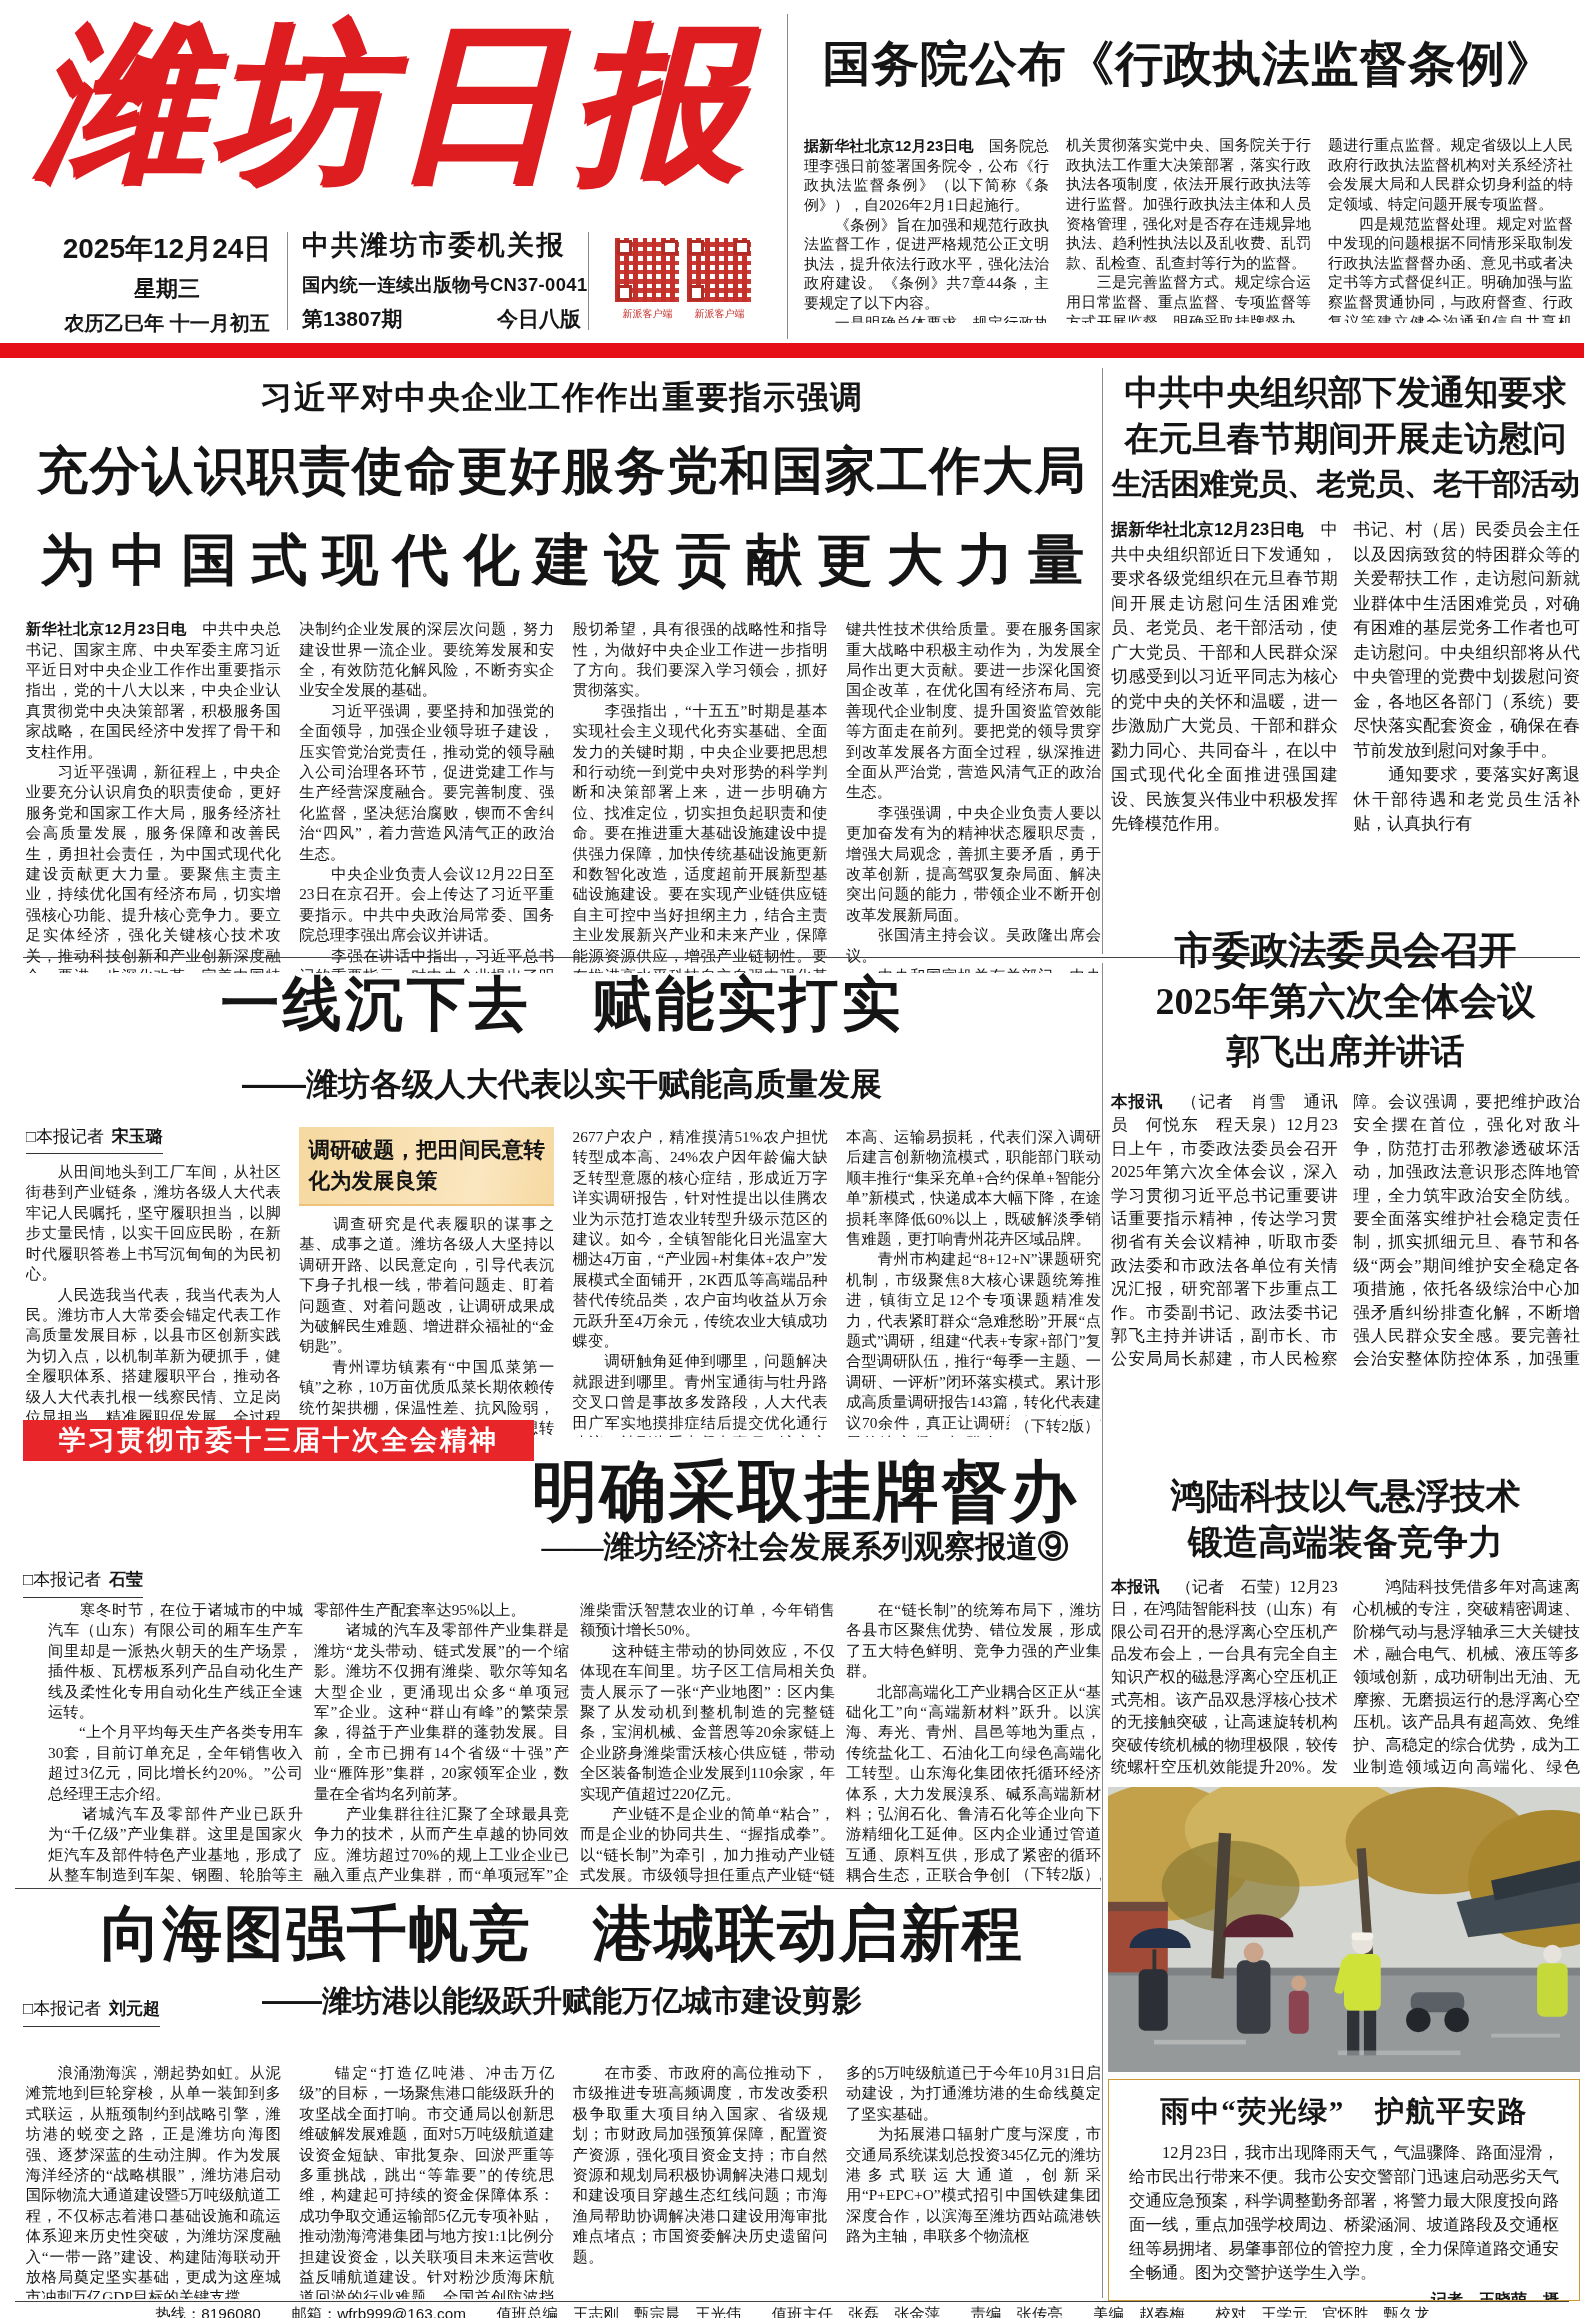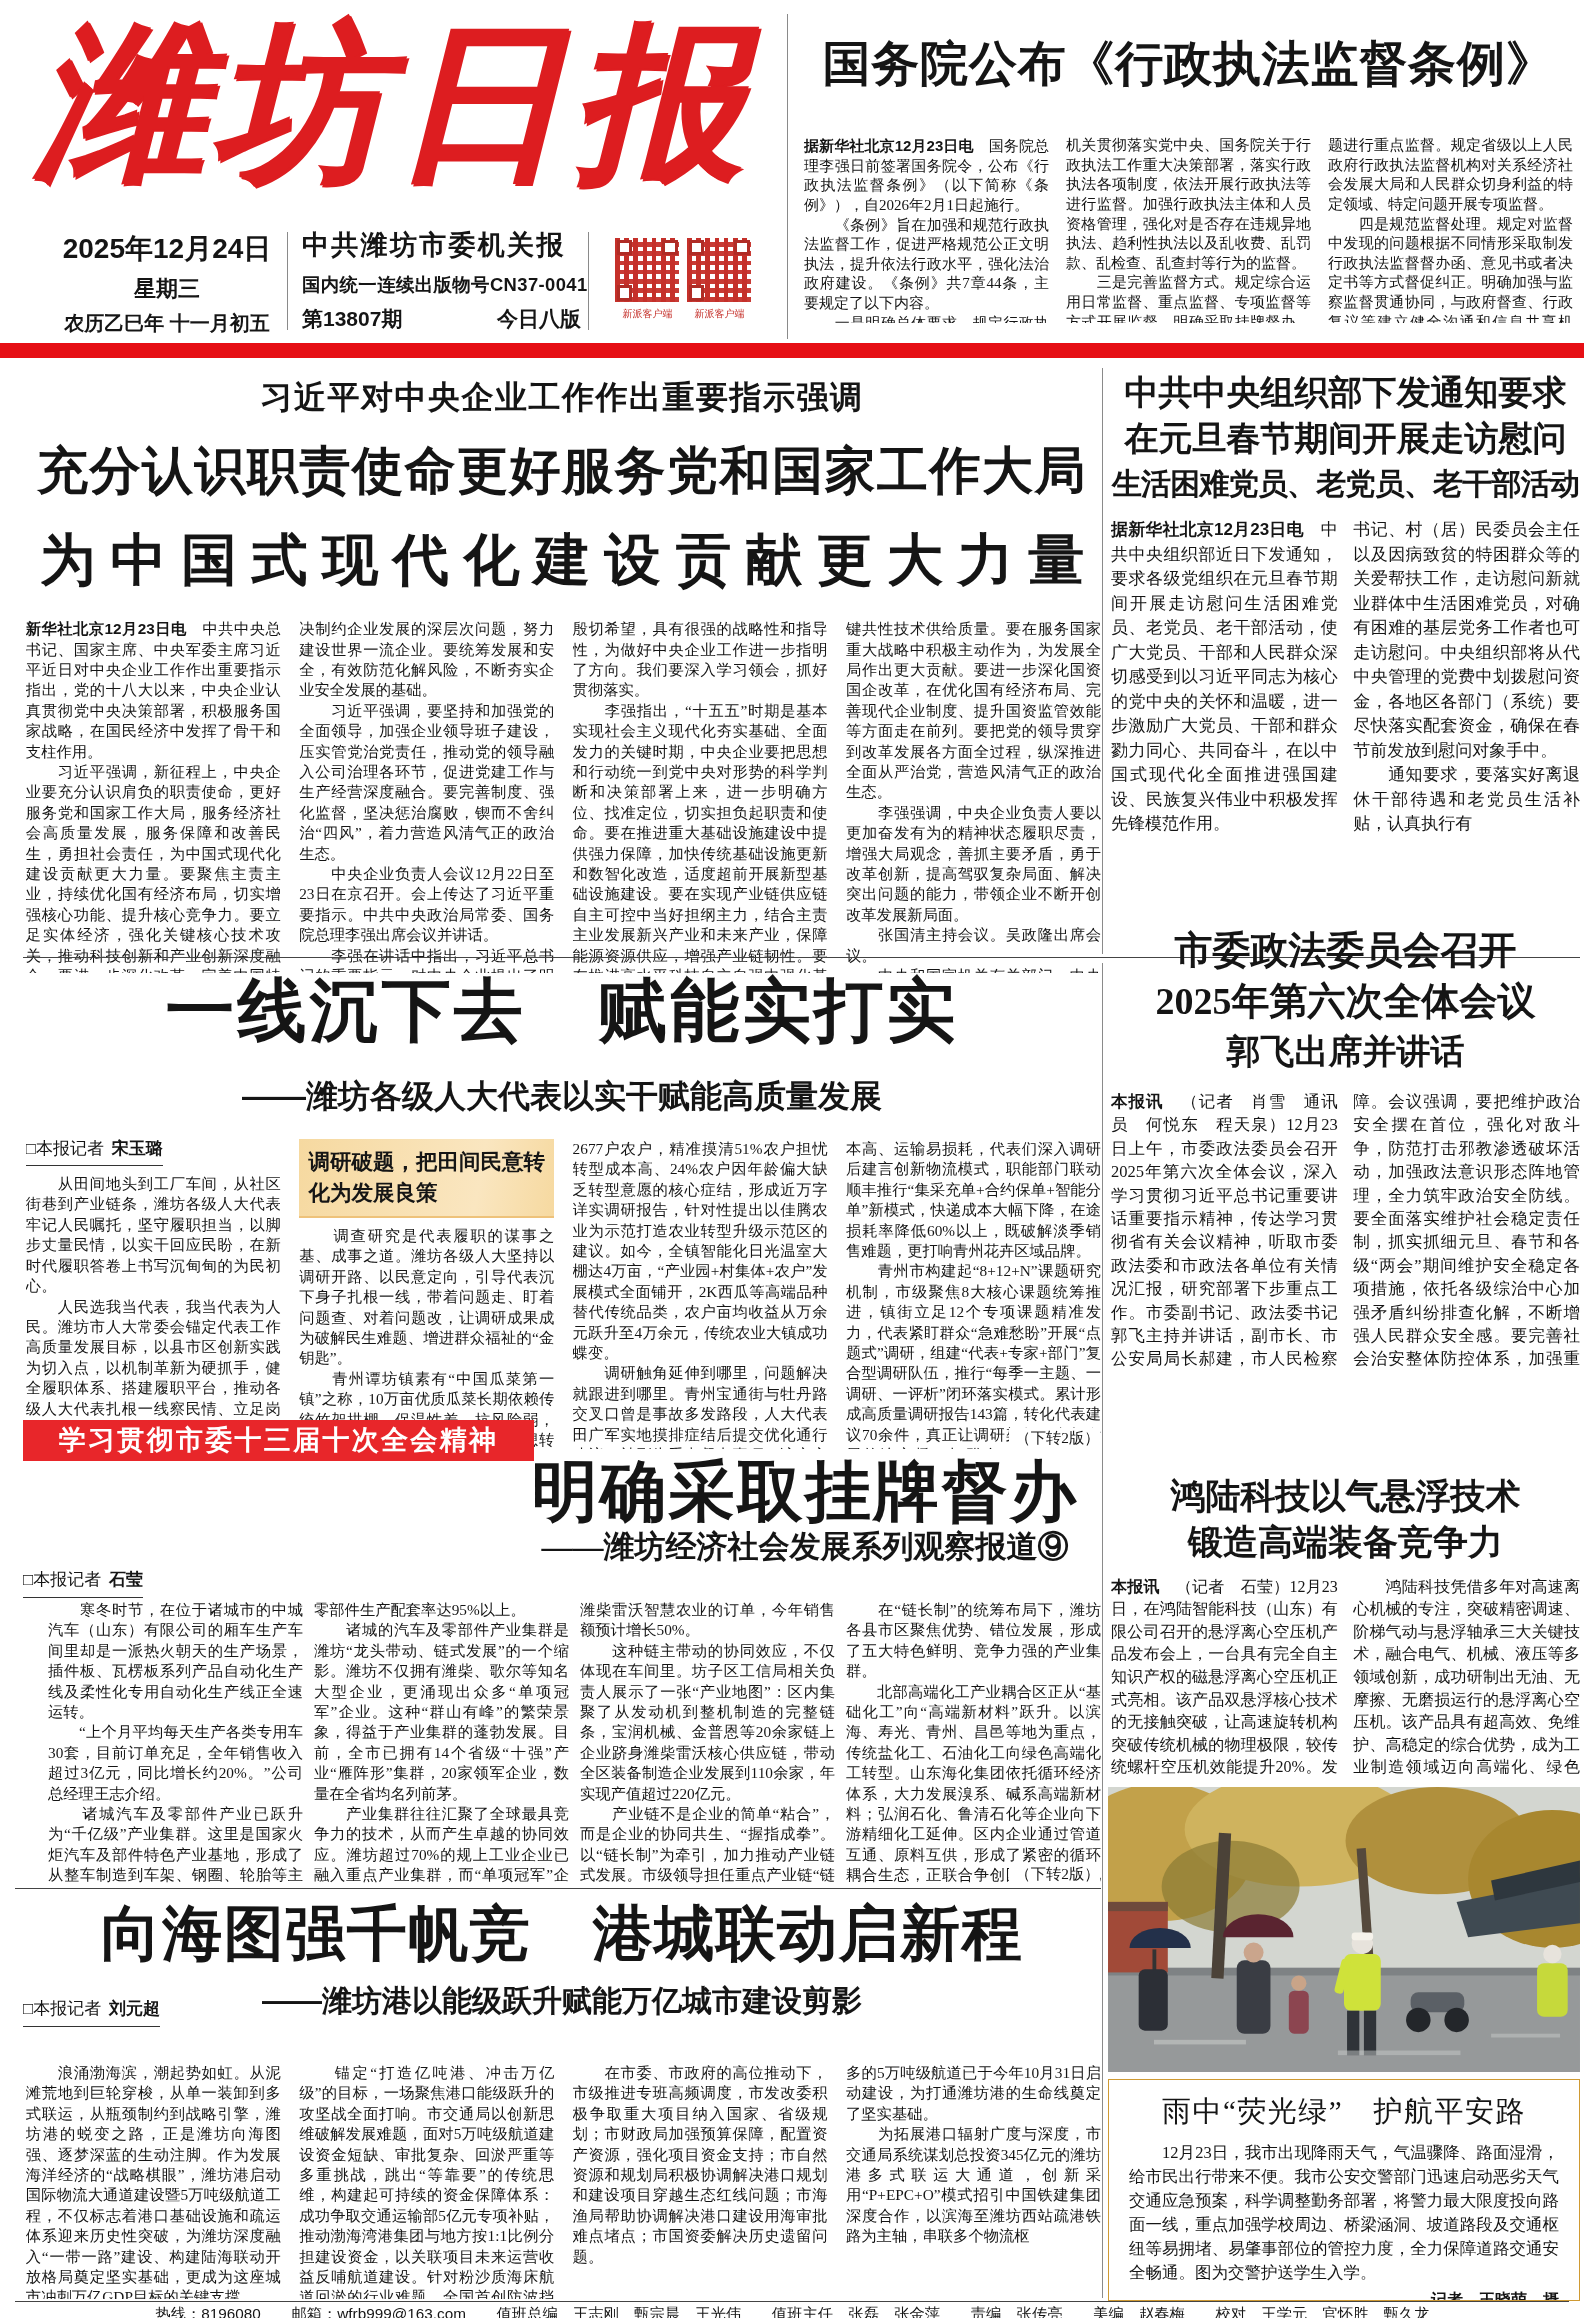--- a/index.html
+++ b/index.html
@@ -69,21 +69,21 @@
 
   
   .orgn { left:1111px; top:370px; width:469px; height:583px; }
   .orgn .h1,.orgn .h2 { font-size:34px; line-height:46px; }
   .orgn .h3 { font-size:30px; line-height:44px; letter-spacing:-0.8px; }
   .orgn .cols { margin-top:12.3px; gap:15.3px; }
   .orgn .col { width:227px; height:420px; }
 
   
   .renda { left:23px; top:963px; width:1078px; height:451px; }
-  .renda .hd { font-size:69px; letter-spacing:3.1px; padding-top:1.5px;font-family:Liberation Mono, monospace; }
+  .renda .hd { font-size:59px; letter-spacing:3.1px; padding-top:1.5px;font-family:Liberation Mono, monospace; }
   .renda .sub { font-size:32px; margin-top:18.4px; }
   .renda .cols { margin-top:20px; gap:18.4px; }
   .renda .col { width:255px; height:310px; }
   .subhead { background:linear-gradient(100deg,#f6d9a0 0%,#fae6c0 70%,#f6d9a0 100%);
     font-family:"Liberation Sans","DejaVu Sans",sans-serif; font-weight:bold;
     font-size:21.5px; line-height:31px; padding:7.7px 9.2px; margin-bottom:7.7px;
     border-bottom:2.3px solid #eec27a; white-space:normal; }
 
   
   .zf { left:1111px; top:925px; width:469px; height:500px; }
@@ -108,21 +108,21 @@
   
   .hl { left:1111px; top:1473px; width:469px; height:310px; }
   .hl .h1,.hl .h2 { font-size:35px; line-height:46px; }
   .hl .cols { margin-top:10.7px; gap:15.3px; }
   .hl .col { width:227px; height:201px; font-size:16px; line-height:22.6px; }
 
   
   .photo { left:1108px; top:1787px; width:472px; height:285px; overflow:hidden; background:#d3d6d0; }
   .capbox { left:1108px; top:2079px; width:472px; height:222px; border:1.5px solid #cf9a33;
     padding:12.3px 20px; overflow:hidden; }
-  .capbox .ct { font-size:29px; font-weight:normal; text-align:center; letter-spacing:1.5px; }
+  .capbox .ct { font-size:29px; font-weight:bold; text-align:center; letter-spacing:1.5px; }
   .capbox .cx { font-size:16.5px; line-height:24px; margin-top:9.2px; text-align:justify; white-space:pre-line; }
   .capbox .cc { font-size:16px; text-align:right; margin-top:4.6px; font-weight:bold; }
 
   
   .gc-hd { left:23px; top:1899px; width:1078px; font-size:60px; line-height:71px; letter-spacing:1.5px; }
   .gc-sub { left:23px; top:1982px; width:1078px; font-size:30px; line-height:37px; }
   .gc-by { left:23px; top:1997px; }
   .gc-body { left:23px; top:2063px; width:1078px; }
   .gc-body .cols { gap:18.4px; }
   .gc-body .col { width:255px; height:236px; }

